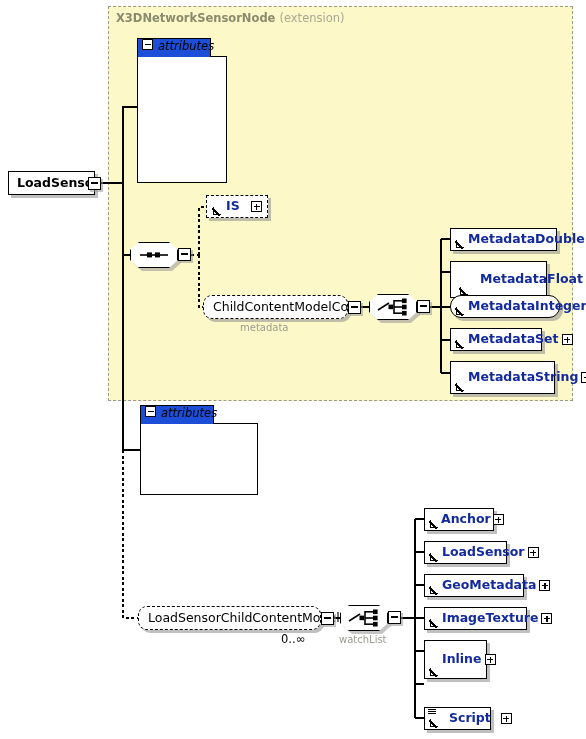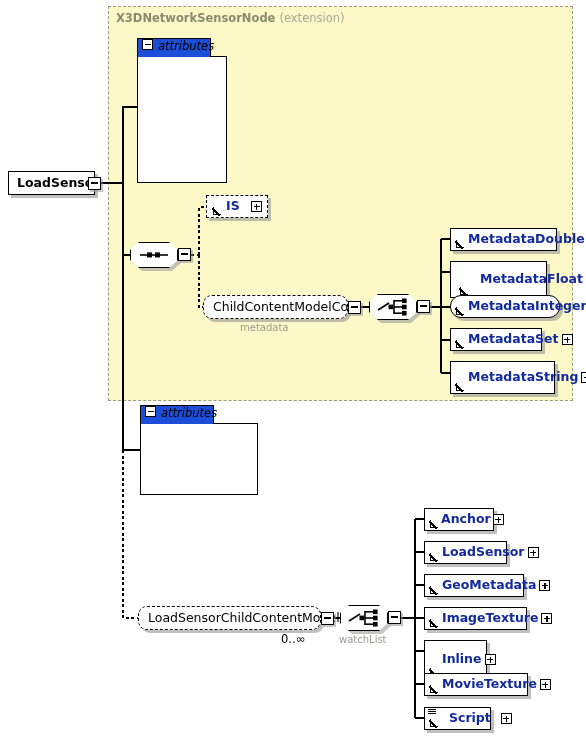--- a/index.html
+++ b/index.html
@@ -394,25 +394,20 @@
   <div class="nodebox ref" style="left:424px;top:607px;width:103px;height:23px;padding-left:4px;padding-right:4px;gap:3px;">
     <span class="refarrow"></span>
     <span class="lbl" style="flex:1 1 auto;">ImageTexture</span>
     <span class="expander plus"></span>
   </div>
   <div class="nodebox ref" style="left:424px;top:640px;width:63px;height:39px;padding-left:4px;padding-right:4px;gap:3px;">
     <span class="refarrow"></span>
     <span class="lbl" style="flex:1 1 auto;">Inline</span>
     <span class="expander plus"></span>
   </div>
-  <div class="nodebox ref" style="left:424px;top:673px;width:104px;height:23px;padding-left:4px;padding-right:4px;gap:3px;">
-    <span class="refarrow"></span>
-    <span class="lbl" style="flex:1 1 auto;">MovieTexture</span>
-    <span class="expander plus"></span>
-  </div>
   <div class="nodebox ref" style="left:424px;top:707px;width:67px;height:23px;padding-left:4px;padding-right:4px;gap:10px;position:absolute;">
     <span class="mixedmark"></span>
     <span class="refarrow"></span>
     <span class="lbl" style="flex:1 1 auto;">Script</span>
     <span class="expander plus"></span>
   </div>
 
 </div>
 
 </body></html>

